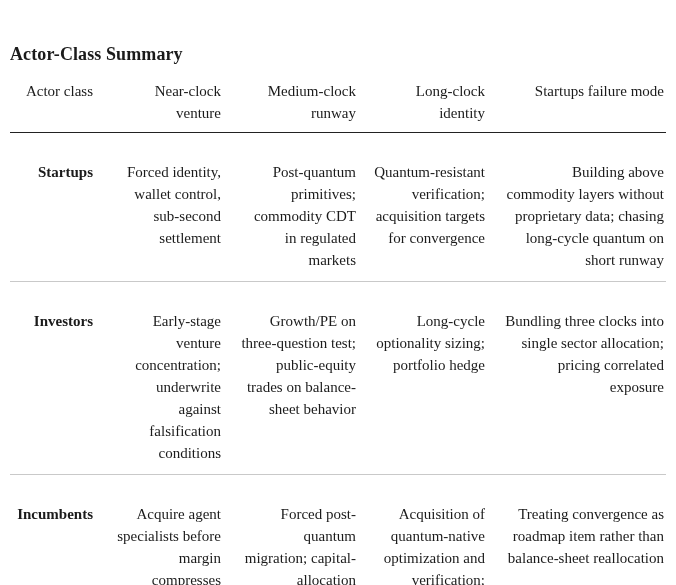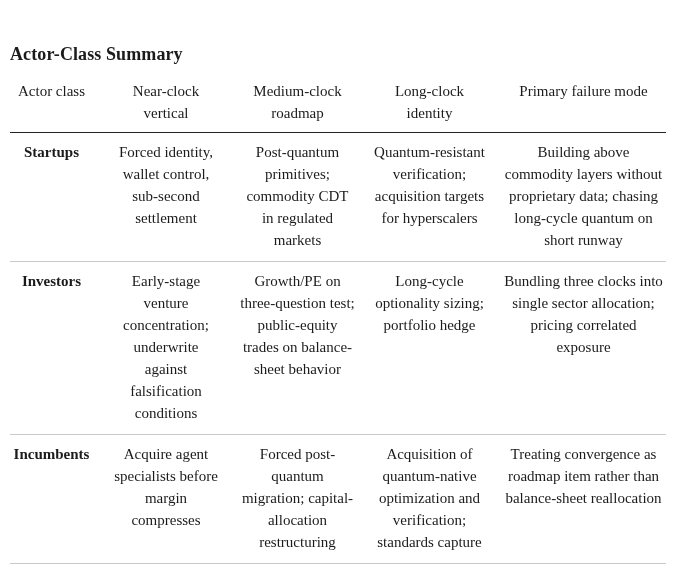--- a/index.html
+++ b/index.html
@@ -32,36 +32,36 @@
     table-layout: fixed;
     width: 656px;
     margin-top: 16px;
   }
   col.c1 { width: 101px; }
   col.c2 { width: 128px; }
   col.c3 { width: 135px; }
   col.c4 { width: 129px; }
   col.c5 { width: 163px; }
   th, td {
-    text-align: center;
+    text-align: right;
     vertical-align: top;
     font-size: 15px;
     line-height: 22px;
     padding: 0 18px 0 0;
     font-weight: 400;
   }
   thead th {
     padding-bottom: 8px;
     border-bottom: 1.5px solid #222222;
   }
   tbody tr {
     border-bottom: 1px solid #c9c9c9;
   }
   tbody th, tbody td {
-    padding-top: 8px;
+    padding-top: 28px;
     padding-bottom: 10px;
   }
   tbody th.row-head {
     font-weight: 700;
   }
   .last-col { padding-right: 2px; }
 </style>
 </head>
 <body>
 
@@ -73,32 +73,32 @@
     <colgroup>
       <col class="c1">
         <col class="c2">
         <col class="c3">
         <col class="c4">
         <col class="c5">
     </colgroup>
     <thead>
       <tr>
         <th>Actor class</th>
-        <th>Near-clock vertical</th>
-        <th>Medium-clock roadmap</th>
+        <th>Near-clock venture</th>
+        <th>Medium-clock runway</th>
         <th>Long-clock identity</th>
-        <th class="last-col">Primary failure mode</th>
+        <th class="last-col">Startups failure mode</th>
       </tr>
     </thead>
     <tbody>
       <tr>
         <th class="row-head">Startups</th>
         <td>Forced identity, wallet control, sub-second settlement</td>
         <td>Post-quantum primitives; commodity CDT in regulated markets</td>
-        <td>Quantum-resistant verification; acquisition targets for hyperscalers</td>
+        <td>Quantum-resistant verification; acquisition targets for convergence</td>
         <td class="last-col">Building above commodity layers without proprietary data; chasing long-cycle quantum on short runway</td>
       </tr>
       <tr>
         <th class="row-head">Investors</th>
         <td>Early-stage venture concentration; underwrite against falsification conditions</td>
         <td>Growth/PE on three-question test; public-equity trades on balance-sheet behavior</td>
         <td>Long-cycle optionality sizing; portfolio hedge</td>
         <td class="last-col">Bundling three clocks into single sector allocation; pricing correlated exposure</td>
       </tr>
       <tr>

